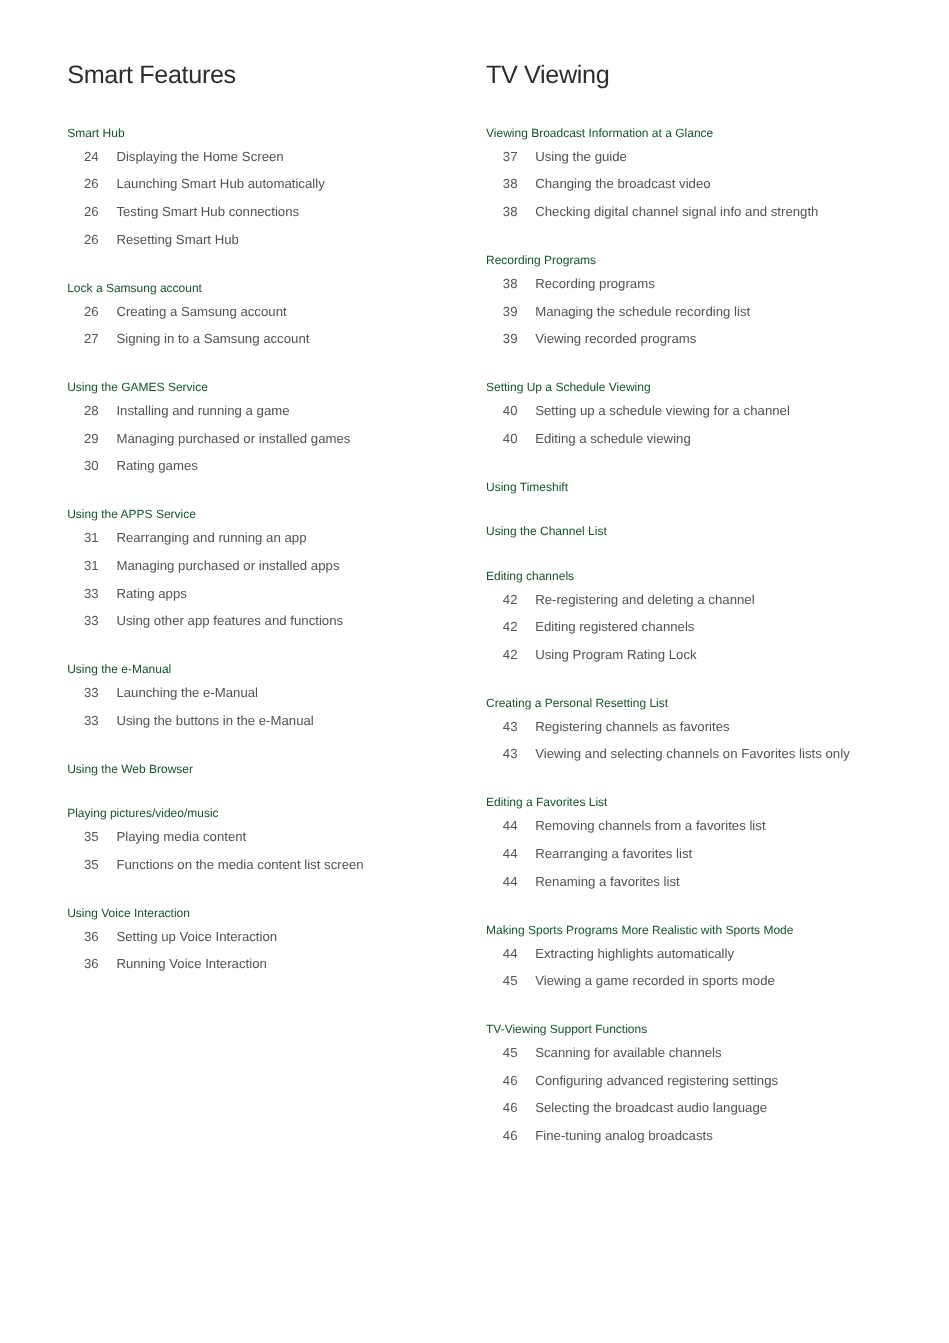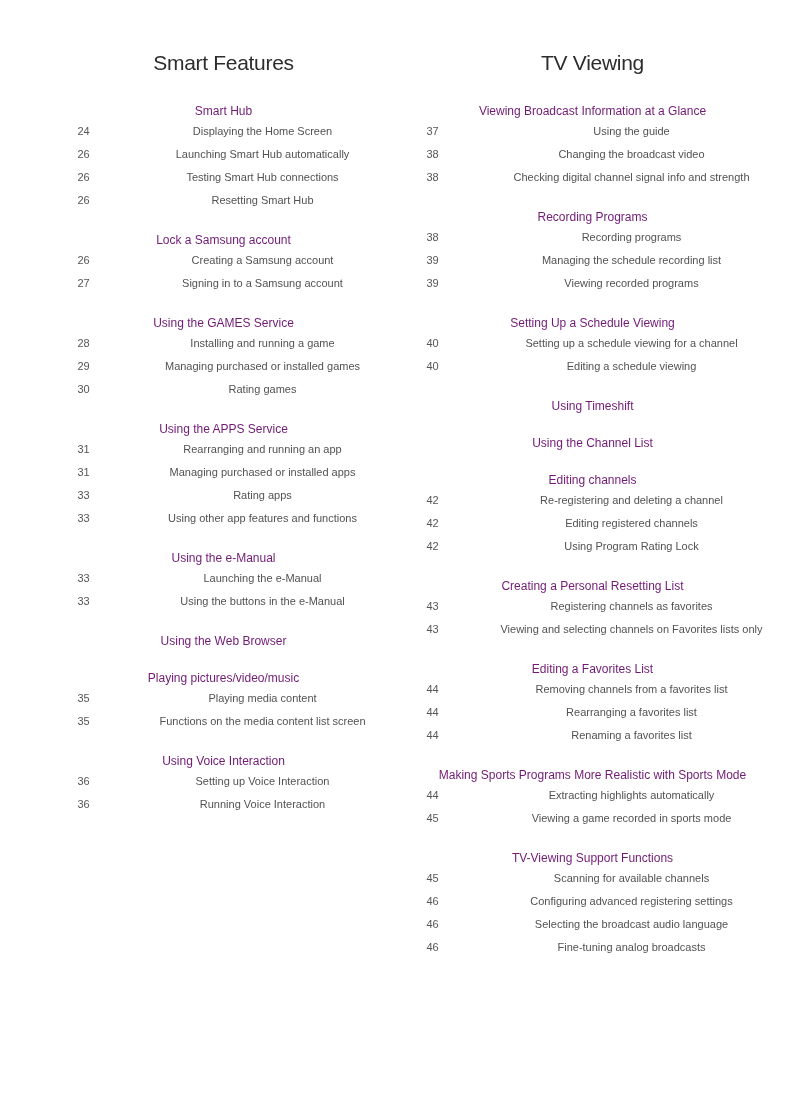--- a/index.html
+++ b/index.html
@@ -7,52 +7,50 @@
     padding: 0;
     background: #ffffff;
   }
   .page {
     position: relative;
     width: 791px;
     height: 1119px;
     background: #ffffff;
     font-family: "Liberation Sans", sans-serif;
     overflow: hidden;
-    text-align: center;
   }
   .column {
     position: absolute;
     top: 50px;
   }
   .column-left  { left: 56px;  width: 335px; }
   .column-right { left: 405px; width: 375px; }
 
   .col-title {
     margin: 0;
     font-size: 21px;
     font-weight: 500;
     letter-spacing: -0.3px;
     line-height: 26px;
     color: #2d2d2d;
   }
   .sections { margin-top: 27px; }
   .section { margin-top: 20px; }
   .section:first-child { margin-top: 0; }
   .section-title {
-    font-size: 12px;
+    font-size: 10px;
     line-height: 17px;
-    color: #701a75;
+    color: #14532d;
   }
   .entry {
     display: flex;
     align-items: baseline;
     line-height: 23px;
     font-size: 11px;
     color: #525252;
-    gap: 37px;
   }
   .entry-num {
     margin-left: 14px;
     width: 27px;
     flex: 0 0 27px;
     color: #565656;
   }
   .entry-label { flex: 1; }
 </style>
 </head>

